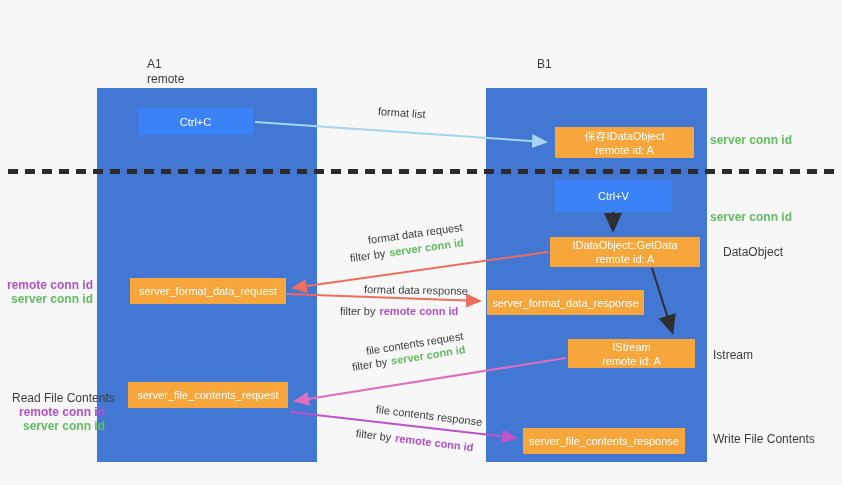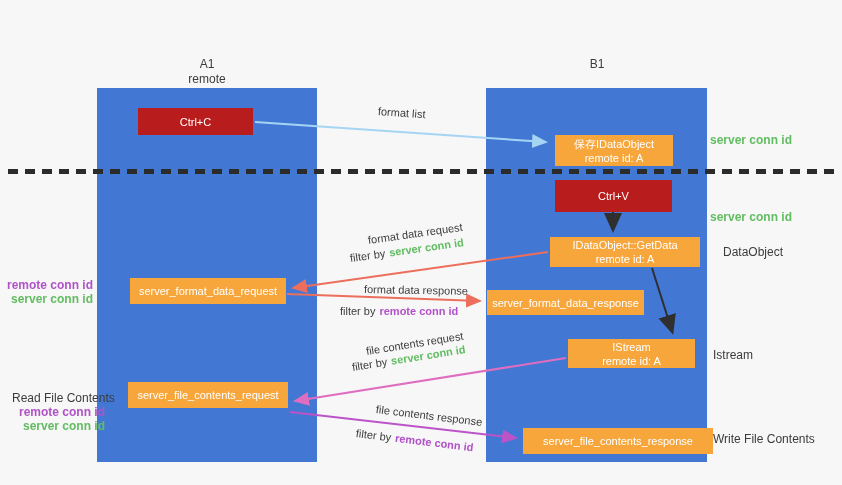--- a/index.html
+++ b/index.html
@@ -5,30 +5,30 @@
   html,body{margin:0;padding:0;}
   body{
     width:842px;height:485px;position:relative;overflow:hidden;
     background:#f7f7f7;
     font-family:"Liberation Sans","DejaVu Sans",sans-serif;
     color:#3b3b3b;
   }
   .abs{position:absolute;}
   .canvas{position:absolute;left:0;top:0;width:842px;height:485px;}
   .title{left:371px;top:10px;font-size:16px;line-height:21px;color:#3c3c3c;}
-  .colhead{font-size:12px;line-height:15px;text-align:center;color:#3c3c3c;width:120px;}
+  .colhead{font-size:12px;line-height:15px;text-align:left;color:#3c3c3c;width:120px;}
   .column{background:#4377d4;z-index:1;}
   .col-left{left:97px;top:88px;width:220px;height:374px;}
   .col-right{left:486px;top:88px;width:221px;height:374px;}
   .dash{left:8px;top:169px;width:828px;height:5px;z-index:2;
     background:repeating-linear-gradient(90deg,#2b2b2b 0 10px,transparent 10px 17px);}
   svg.arrows{left:0;top:0;width:842px;height:485px;z-index:3;}
   .node{z-index:4;color:#fff;font-size:11px;line-height:14px;text-align:center;
     display:flex;flex-direction:column;justify-content:center;align-items:center;white-space:nowrap;}
-  .green{background:#b91c1c;}
+  .green{background:#3b82f6;}
   .orange{background:#f7a63c;}
   .alabel{z-index:5;font-size:11px;color:#3d3d3d;white-space:nowrap;transform-origin:left center;}
   .gtxt{color:#62bd62;font-weight:bold;}
   .ptxt{color:#b152c8;font-weight:bold;}
   .sep{display:inline-block;width:4px;}
   .sidelabel{z-index:5;font-size:12px;white-space:nowrap;}
   .sideblock{z-index:5;font-size:12px;line-height:14px;font-weight:bold;text-align:right;white-space:nowrap;}
   .darktxt{color:#3c3c3c;font-weight:normal;}
 </style>
 </head>
@@ -73,21 +73,21 @@
     <line x1="548" y1="252" x2="293" y2="288" stroke="#ec6e5c" stroke-width="2" marker-end="url(#ah-red)"></line>
     <line x1="287" y1="294" x2="480" y2="301" stroke="#ec6e5c" stroke-width="2" marker-end="url(#ah-red)"></line>
     <line x1="652" y1="268" x2="672" y2="331" stroke="#2f2f2f" stroke-width="2" marker-end="url(#ah-black)"></line>
     <line x1="566" y1="358" x2="295" y2="401" stroke="#e06ec0" stroke-width="2" marker-end="url(#ah-pink)"></line>
     <line x1="290" y1="412" x2="516" y2="438" stroke="#bc53c8" stroke-width="2" marker-end="url(#ah-purple)"></line>
   </svg>
 
   <div class="abs node green" style="left:138px;top:108px;width:115px;height:27px;">
     <div>Ctrl+C</div>
   </div>
-  <div class="abs node orange" style="left:555px;top:127px;width:118px;height:31px;margin-top:8px;">
+  <div class="abs node orange" style="left:555px;top:127px;width:139px;height:31px;">
     <div>保存IDataObject</div>
     <div>remote id: A</div>
   </div>
   <div class="abs node green" style="left:555px;top:180px;width:117px;height:32px;">
     <div>Ctrl+V</div>
   </div>
   <div class="abs node orange" style="left:550px;top:237px;width:150px;height:30px;justify-content:center;">
     <div>IDataObject::GetData</div>
     <div>remote id: A</div>
   </div>
@@ -97,21 +97,21 @@
   <div class="abs node orange" style="left:487px;top:290px;width:157px;height:25px;">
     <div>server_format_data_response</div>
   </div>
   <div class="abs node orange" style="left:568px;top:339px;width:127px;height:29px;">
     <div>IStream</div>
     <div>remote id: A</div>
   </div>
   <div class="abs node orange" style="left:128px;top:382px;width:160px;height:26px;">
     <div>server_file_contents_request</div>
   </div>
-  <div class="abs node orange" style="left:523px;top:428px;width:190px;height:26px;">
+  <div class="abs node orange" style="left:523px;top:428px;width:162px;height:26px;">
     <div>server_file_contents_response</div>
   </div>
 
   <div class="abs alabel" style="left:378px;top:105px;transform:rotate(4deg);">format list</div>
 
   <div class="abs alabel" style="left:368px;top:234px;transform:rotate(-8deg);">format data request</div>
   <div class="abs alabel" style="left:350px;top:252px;transform:rotate(-8deg);">
     <span>filter by</span><span class="sep"></span><span class="gtxt">server conn id</span>
   </div>
 

